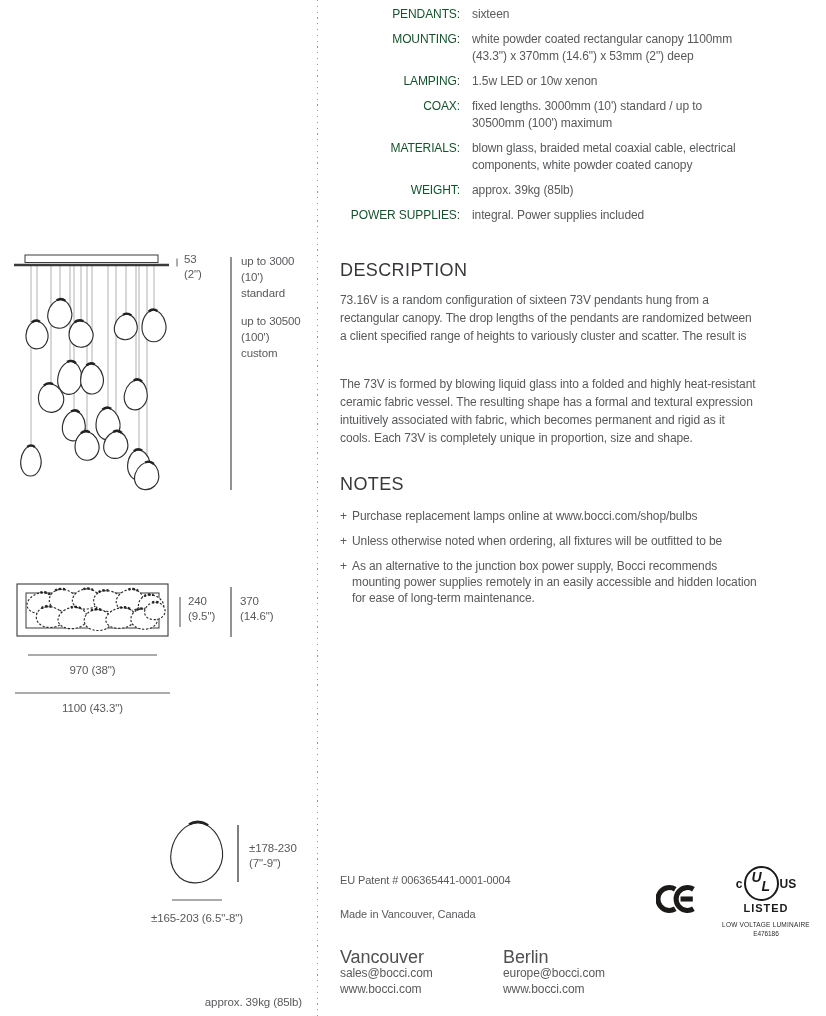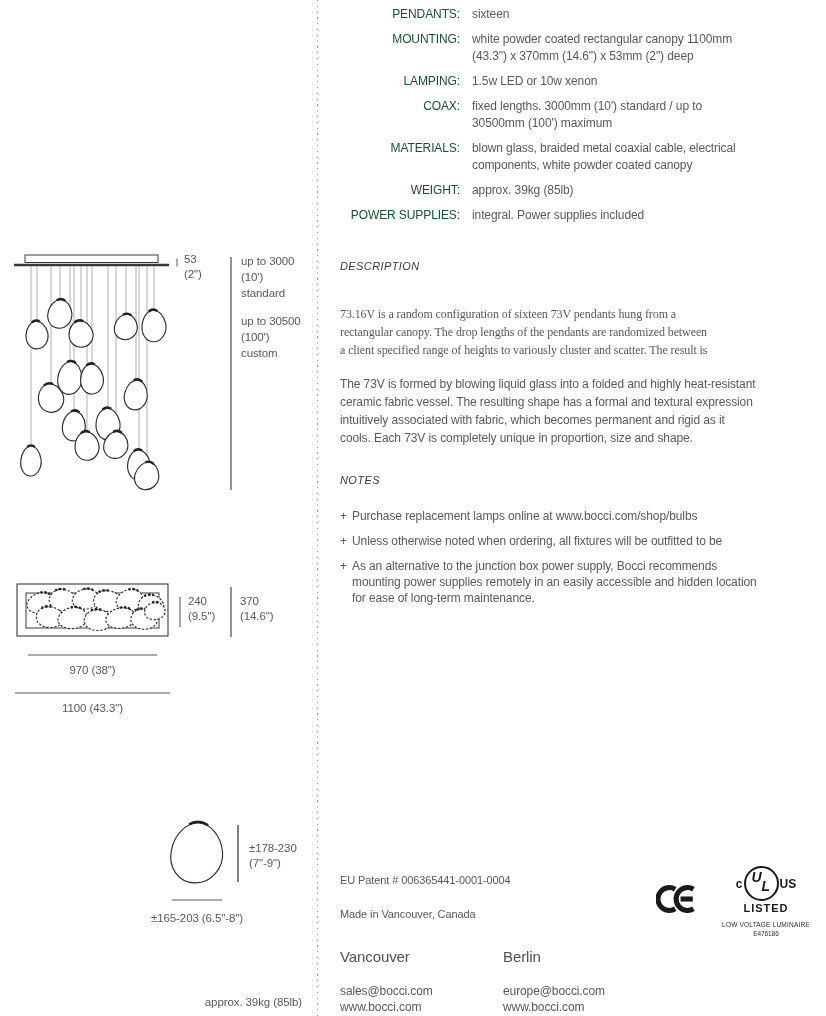--- a/index.html
+++ b/index.html
@@ -16,28 +16,28 @@
   
   .spec-table{
     position:absolute;left:340px;top:6px;display:grid;
     grid-template-columns:120px 300px;column-gap:12px;row-gap:8px;
     font-size:12px;line-height:17px;
   }
   .spec-label{color:#14532d;text-align:right;white-space:nowrap;}
   .spec-value{color:#58595b;}
   .line{white-space:nowrap;}
   .section-heading{
-    font-size:11px;color:#39363a;letter-spacing:.4px;white-space:nowrap;font-style:italic;
+    font-size:18px;color:#39363a;letter-spacing:.4px;white-space:nowrap;
   }
   .para{font-size:12px;line-height:18px;color:#58595b;}
   .note-item{display:flex;margin-bottom:9px;font-size:12px;line-height:16px;color:#58595b;}
   .note-plus{width:12px;flex:0 0 12px;}
   .footer-line{font-size:11px;color:#58595b;white-space:nowrap;}
   .contact{font-size:12px;line-height:16px;color:#58595b;}
-  .contact-city{font-size:15px;color:#4f4f52;margin-bottom:18px;}
+  .contact-city{font-size:18px;color:#4f4f52;margin-bottom:0;}
   
   .ul-block{position:absolute;left:711px;top:866px;width:110px;text-align:center;color:#1b1a19;}
   .ul-row{display:flex;justify-content:center;align-items:center;}
   .ul-c,.ul-us{font-weight:bold;font-size:12px;letter-spacing:0;color:#1b1a19;}
   .ul-c{margin-right:1px;}
   .ul-us{margin-left:1px;}
   .ul-circle{
     width:31px;height:31px;border:2.6px solid #1b1a19;border-radius:50%;
     position:relative;flex:0 0 auto;
   }
@@ -206,21 +206,21 @@
       <div class="line">approx. 39kg (85lb)</div>
     </div>
     <div class="spec-label">POWER SUPPLIES:</div>
     <div class="spec-value">
       <div class="line">integral. Power supplies included</div>
     </div>
   </div>
 
   <div class="abs section-heading" style="left:340px;top:260px;">DESCRIPTION</div>
 
-  <div class="abs para" style="left:340px;top:305px;font-family:Liberation Serif, serif;">
+  <div class="abs para" style="left:340px;top:291px;">
     <div class="line">73.16V is a random configuration of sixteen 73V pendants hung from a</div>
     <div class="line">rectangular canopy. The drop lengths of the pendants are randomized between</div>
     <div class="line">a client specified range of heights to variously cluster and scatter. The result is</div>
   </div>
   <div class="abs para" style="left:340px;top:375px;">
     <div class="line">The 73V is formed by blowing liquid glass into a folded and highly heat-resistant</div>
     <div class="line">ceramic fabric vessel. The resulting shape has a formal and textural expression</div>
     <div class="line">intuitively associated with fabric, which becomes permanent and rigid as it</div>
     <div class="line">cools. Each 73V is completely unique in proportion, size and shape.</div>
   </div>

